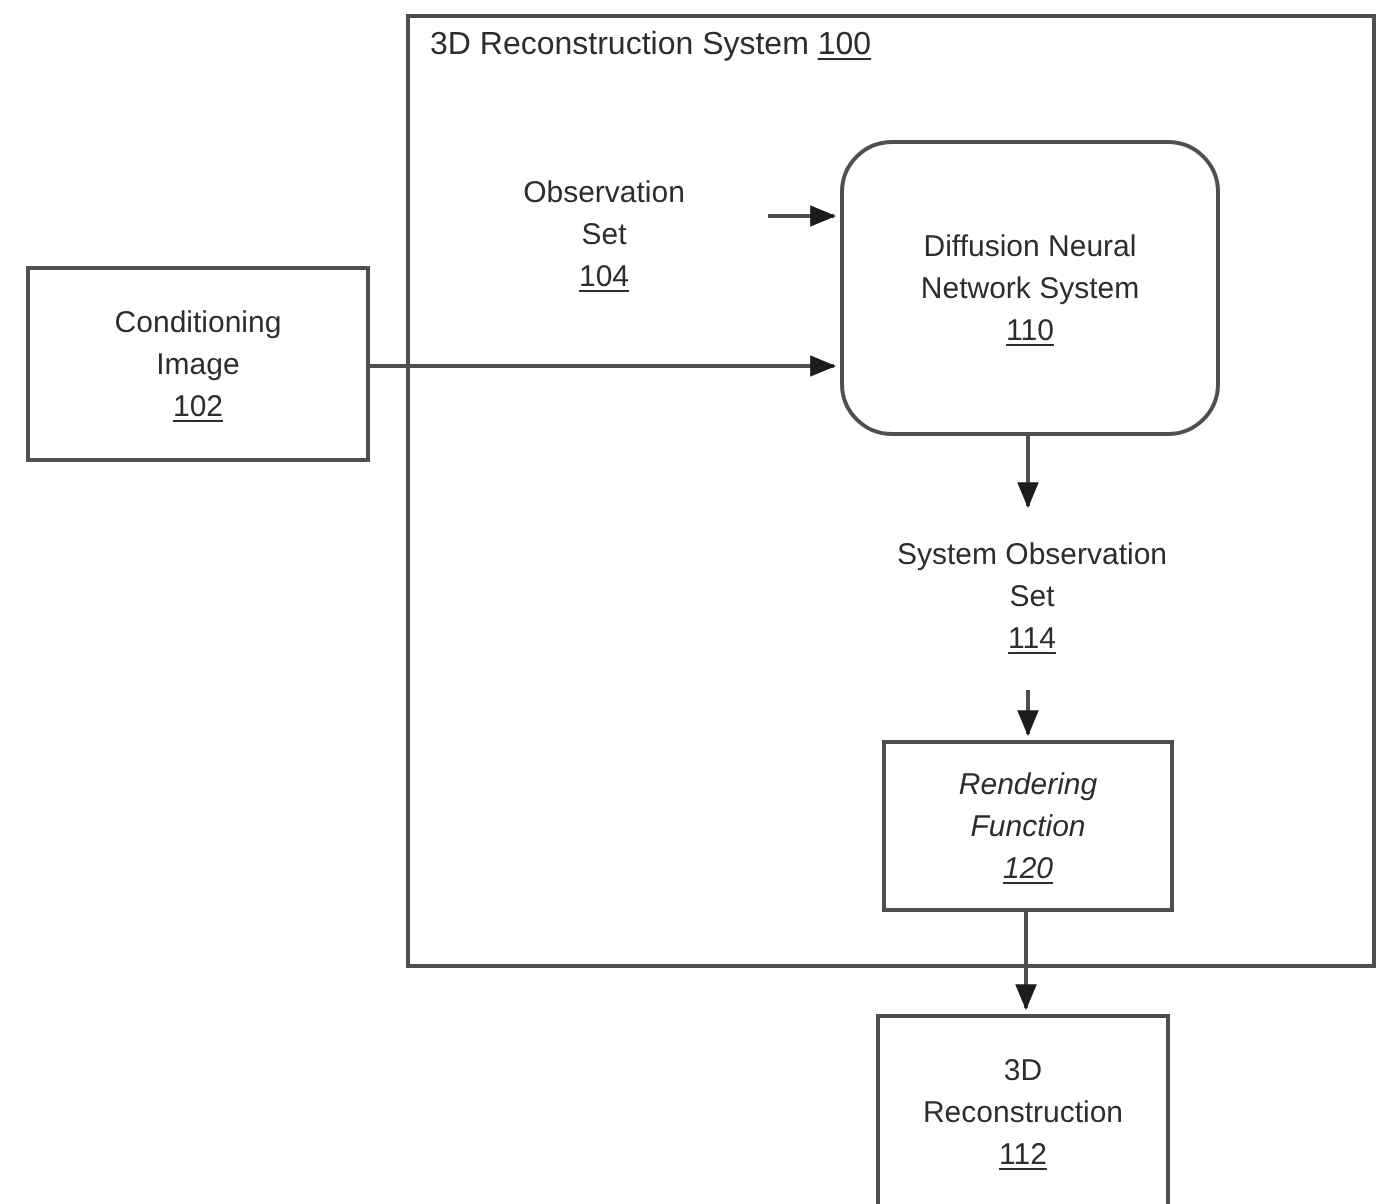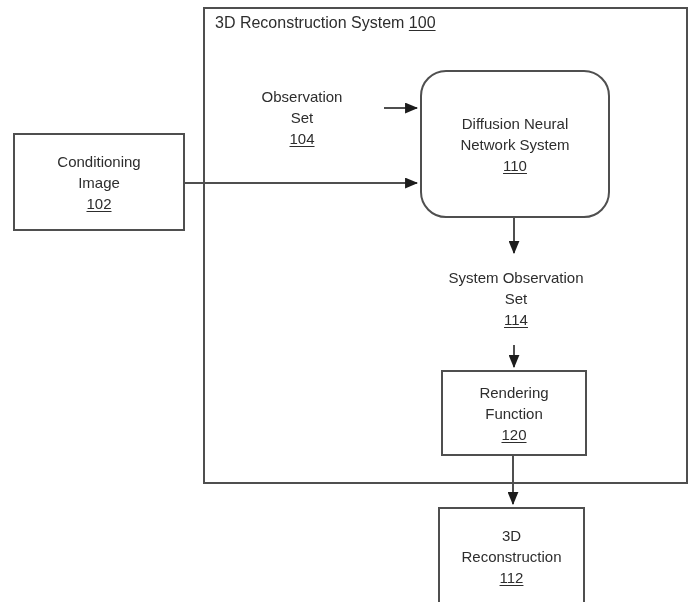--- a/index.html
+++ b/index.html
@@ -116,21 +116,21 @@
       <span class="ref">110</span>
     </div>
   </div>
 
   <div class="float-label" style="left:431px; top:267px; width:170px;">
     <span>System Observation</span>
     <span>Set</span>
     <span class="ref">114</span>
   </div>
 
-  <div class="box" style="left:441px; top:370px; width:146px; height:86px;">
+  <div class="box" style="left:441px; top:370px; width:146px; height:86px;font-style:italic;">
     <div class="box-text">
       <span>Rendering</span>
       <span>Function</span>
       <span class="ref">120</span>
     </div>
   </div>
 
   <div class="box" style="left:438px; top:507px; width:147px; height:99px;">
     <div class="box-text">
       <span>3D</span>

